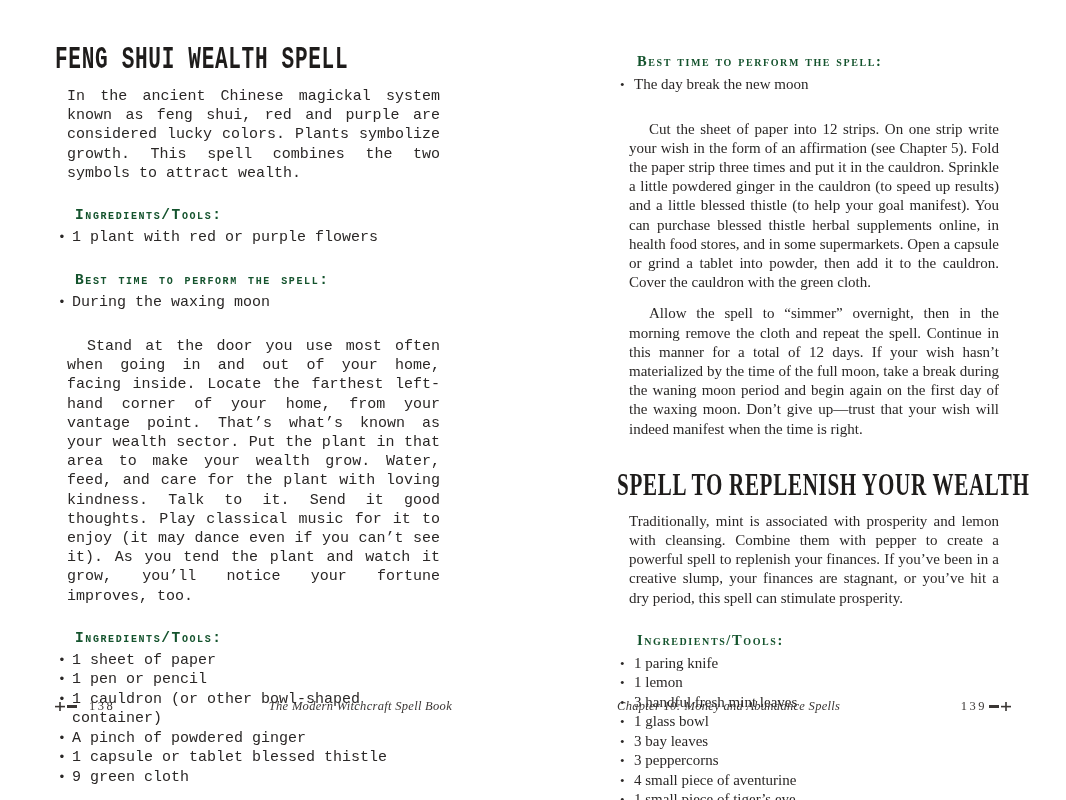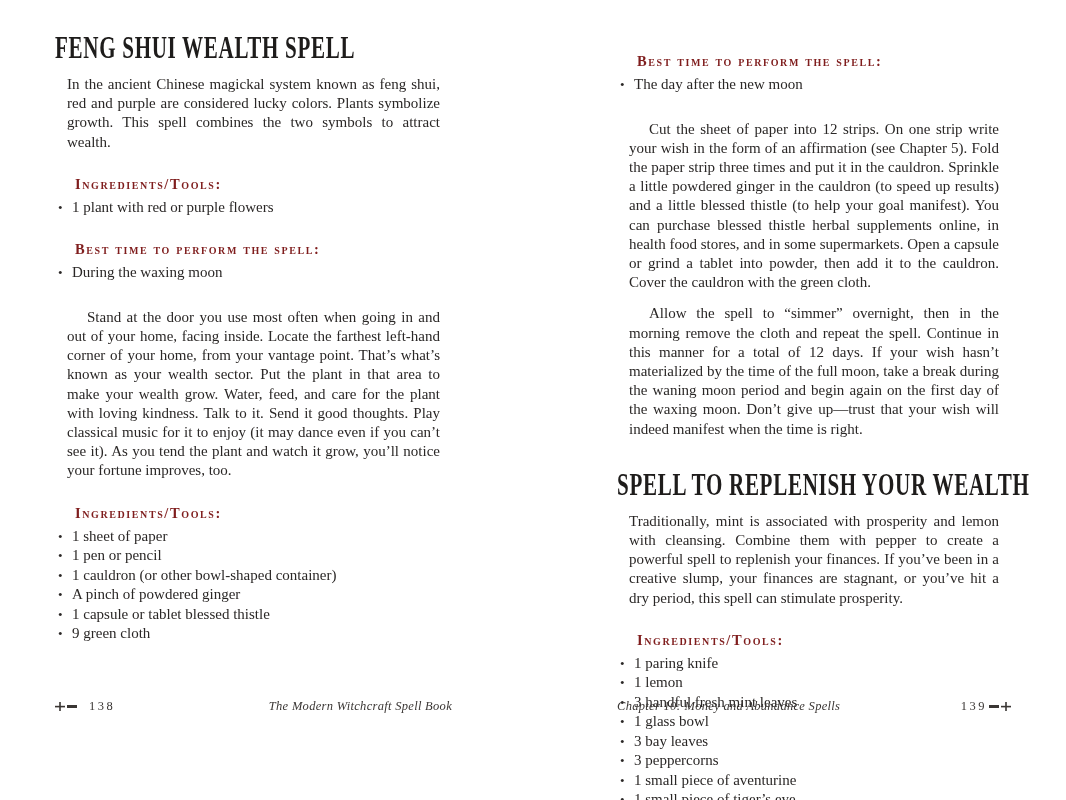--- a/index.html
+++ b/index.html
@@ -3,21 +3,21 @@
 <meta charset="utf-8">
 <style>
   html,body{margin:0;padding:0;}
   body{
     width:1066px;height:800px;position:relative;
     background:#ffffff;color:#2a2726;
     font-family:"Liberation Serif", serif;
     overflow:hidden;
   }
   .page{position:absolute;top:0;}
-  .page-left{left:55px;width:397px;padding-top:32px;}
+  .page-left{left:55px;width:397px;padding-top:44px;font-family:Liberation Mono, monospace;}
   .page-right{left:617px;width:394px;padding-top:53px;}
 
   .spell-title{
     margin:0 0 9px 0;
     font-size:31px;line-height:1.0;
     font-weight:700;color:#1e1c1b;
     white-space:nowrap;
   }
   .spell-title .squeeze{
     display:inline-block;
@@ -32,21 +32,21 @@
     text-align:justify;
   }
   .para.indent{text-indent:20px;}
   .para.gap-top{margin-top:25px;}
 
   .subhead{
     margin:24px 0 5px 20px;
     font-size:14.5px;font-weight:700;
     font-variant:small-caps;
     letter-spacing:1.6px;
-    color:#7f1d1d;
+    color:#14532d;
   }
   ul.items{
     list-style:none;margin:0;padding:0;
     font-size:15px;line-height:19.5px;
   }
   ul.items li{position:relative;padding-left:17px;}
   ul.items li::before{
     content:"\2022";
     position:absolute;left:3px;top:0;
     font-size:13px;
@@ -97,40 +97,40 @@
     <li>A pinch of powdered ginger</li>
     <li>1 capsule or tablet blessed thistle</li>
     <li>9 green cloth</li>
   </ul>
 </div>
 
 <div class="page page-right">
 
   <div class="subhead" style="margin-top:0;">Best time to perform the spell:</div>
   <ul class="items">
-    <li>The day after the new moon</li>
+    <li>The day break the new moon</li>
   </ul>
 
   <p class="para indent gap-top">Cut the sheet of paper into 12 strips. On one strip write your wish in the form of an affirmation (see Chapter 5). Fold the paper strip three times and put it in the cauldron. Sprinkle a little powdered ginger in the cauldron (to speed up results) and a little blessed thistle (to help your goal manifest). You can purchase blessed thistle herbal supplements online, in health food stores, and in some supermarkets. Open a capsule or grind a tablet into powder, then add it to the cauldron. Cover the cauldron with the green cloth.</p>
   <p class="para indent">Allow the spell to “simmer” overnight, then in the morning remove the cloth and repeat the spell. Continue in this manner for a total of 12 days. If your wish hasn’t materialized by the time of the full moon, take a break during the waning moon period and begin again on the first day of the waxing moon. Don’t give up—trust that your wish will indeed manifest when the time is right.</p>
 
   <h2 class="spell-title mt-section">
     <span class="squeeze">SPELL TO REPLENISH YOUR WEALTH</span>
   </h2>
   <p class="para">Traditionally, mint is associated with prosperity and lemon with cleansing. Combine them with pepper to create a powerful spell to replenish your finances. If you’ve been in a creative slump, your finances are stagnant, or you’ve hit a dry period, this spell can stimulate prosperity.</p>
 
   <div class="subhead">Ingredients/Tools:</div>
   <ul class="items">
     <li>1 paring knife</li>
     <li>1 lemon</li>
     <li>3 handful fresh mint leaves</li>
     <li>1 glass bowl</li>
     <li>3 bay leaves</li>
     <li>3 peppercorns</li>
-    <li>1 small piece of aventurine</li>
+    <li>4 small piece of aventurine</li>
     <li>1 small piece of tiger’s eye</li>
   </ul>
 </div>
 
 <div class="footer footer-left">
   <svg class="orn" width="24" height="9" viewBox="0 0 24 9" aria-hidden="true">
     <rect x="0" y="3.8" width="10" height="1.6" fill="#3a3634"></rect>
     <rect x="4.2" y="0" width="1.6" height="9" fill="#3a3634"></rect>
     <rect x="12" y="3" width="10" height="3" fill="#3a3634"></rect>
   </svg>

